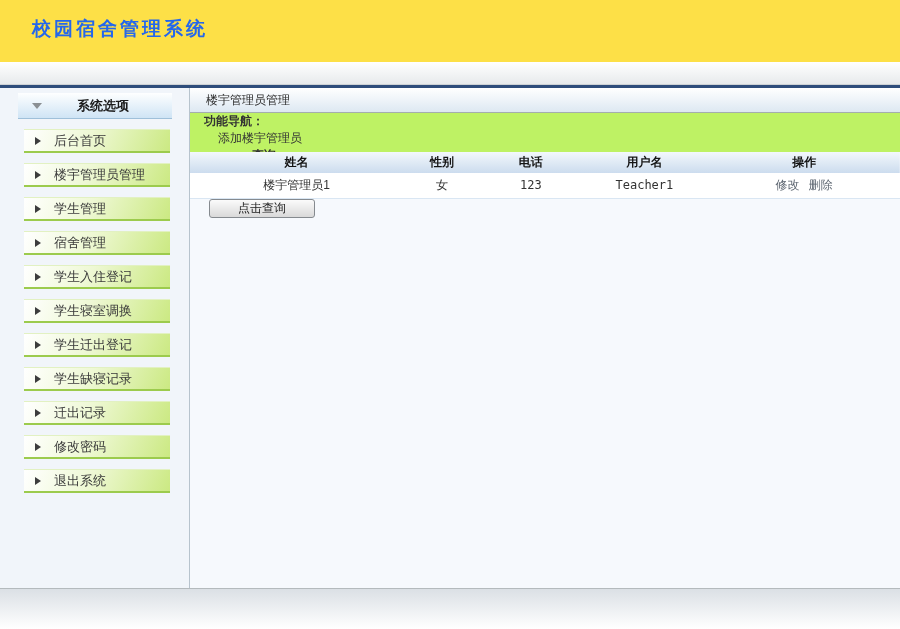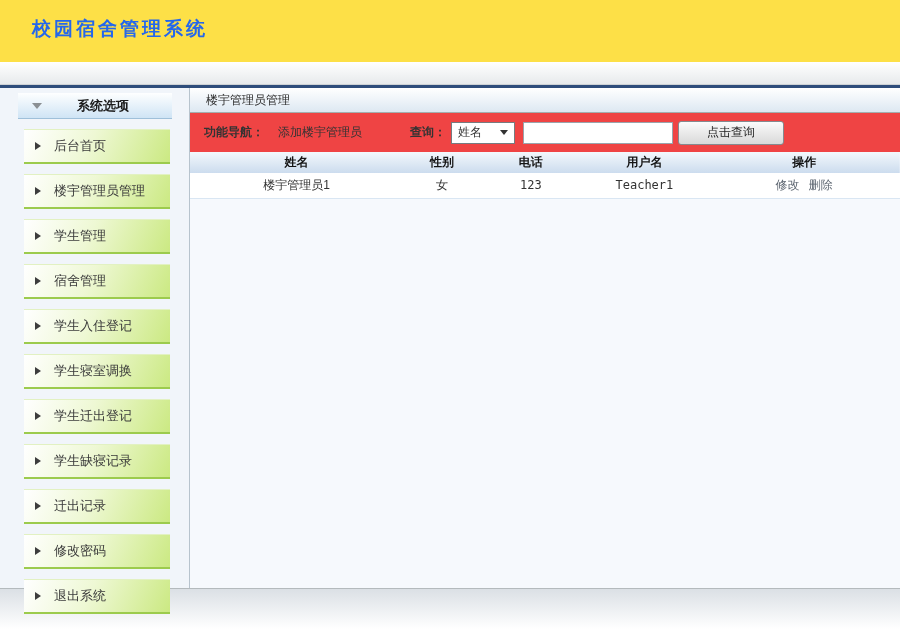--- a/index.html
+++ b/index.html
@@ -30,21 +30,21 @@
   }
   .tri-down {
     width:0; height:0; margin-left:14px;
     border-left:5px solid transparent; border-right:5px solid transparent;
     border-top:6px solid #8a8f93;
   }
   .panel-title { flex:1; text-align:center; font-weight:bold; font-size:13px; color:#1c1c1c; padding-right:8px; }
 
   .menu { margin-top:10px; }
   .menu-item {
-    width:146px; height:35px; margin:0 0 10px 24px;
+    width:146px; height:24px; margin:0 0 10px 24px;
     display:flex; align-items:center; cursor:pointer;
     background:linear-gradient(115deg,#ffffff 0%,#eef8d4 45%,#cbe982 100%);
     border-top:1px solid #e2f1c2;
     border-bottom:2px solid #9ccb4d;
   }
   .menu-arrow {
     width:0; height:0; margin-left:11px;
     border-top:4px solid transparent; border-bottom:4px solid transparent;
     border-left:6px solid #3d3d3d;
   }
@@ -52,22 +52,22 @@
 
   
   .main { flex:1; background:#f6f9fd; display:flex; flex-direction:column; }
   .section-titlebar {
     height:25px; line-height:24px; padding-left:16px;
     background:linear-gradient(#ffffff,#dde8f2);
     border-bottom:1px solid #a4aeae;
     font-size:12px; color:#2b2b2b;
   }
   .toolbar {
-    height:39px; display:flex; align-items:center;
-    background:#ef4444; font-size:12px; color:#333; padding-left:14px;
+    height:39px; display:flex; align-items:flex-start;
+    background:#bef264; font-size:12px; color:#333; padding-left:14px;flex-direction:column;
   }
   .bold { font-weight:bold; }
   .add-link { margin-left:14px; color:#333; cursor:pointer; }
   .query-label { margin-left:48px; font-weight:bold; }
   .select-box {
     width:64px; height:22px; margin-left:5px; background:#fff;
     border:1px solid #767b80; display:flex; align-items:center;
     justify-content:space-between; padding:0 6px; cursor:pointer; font-size:12px;
   }
   .select-arrow {

